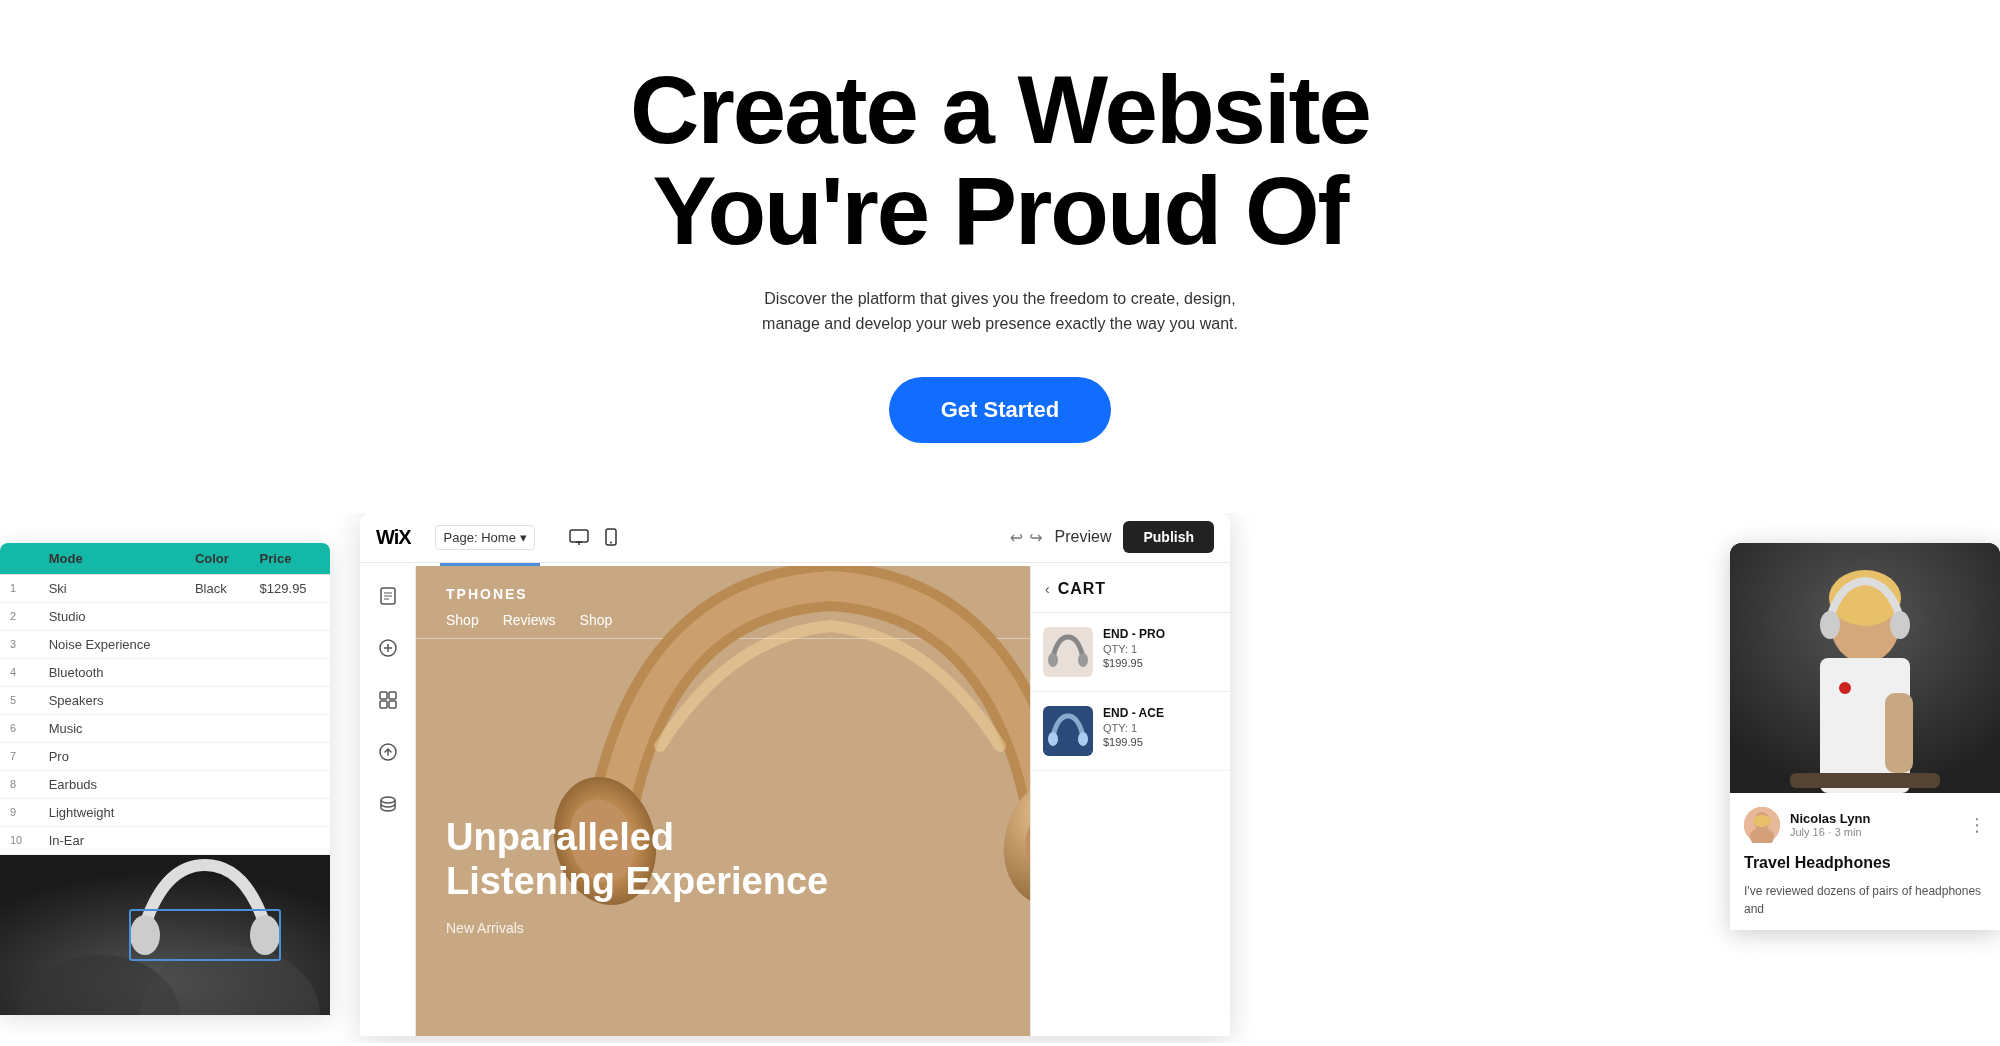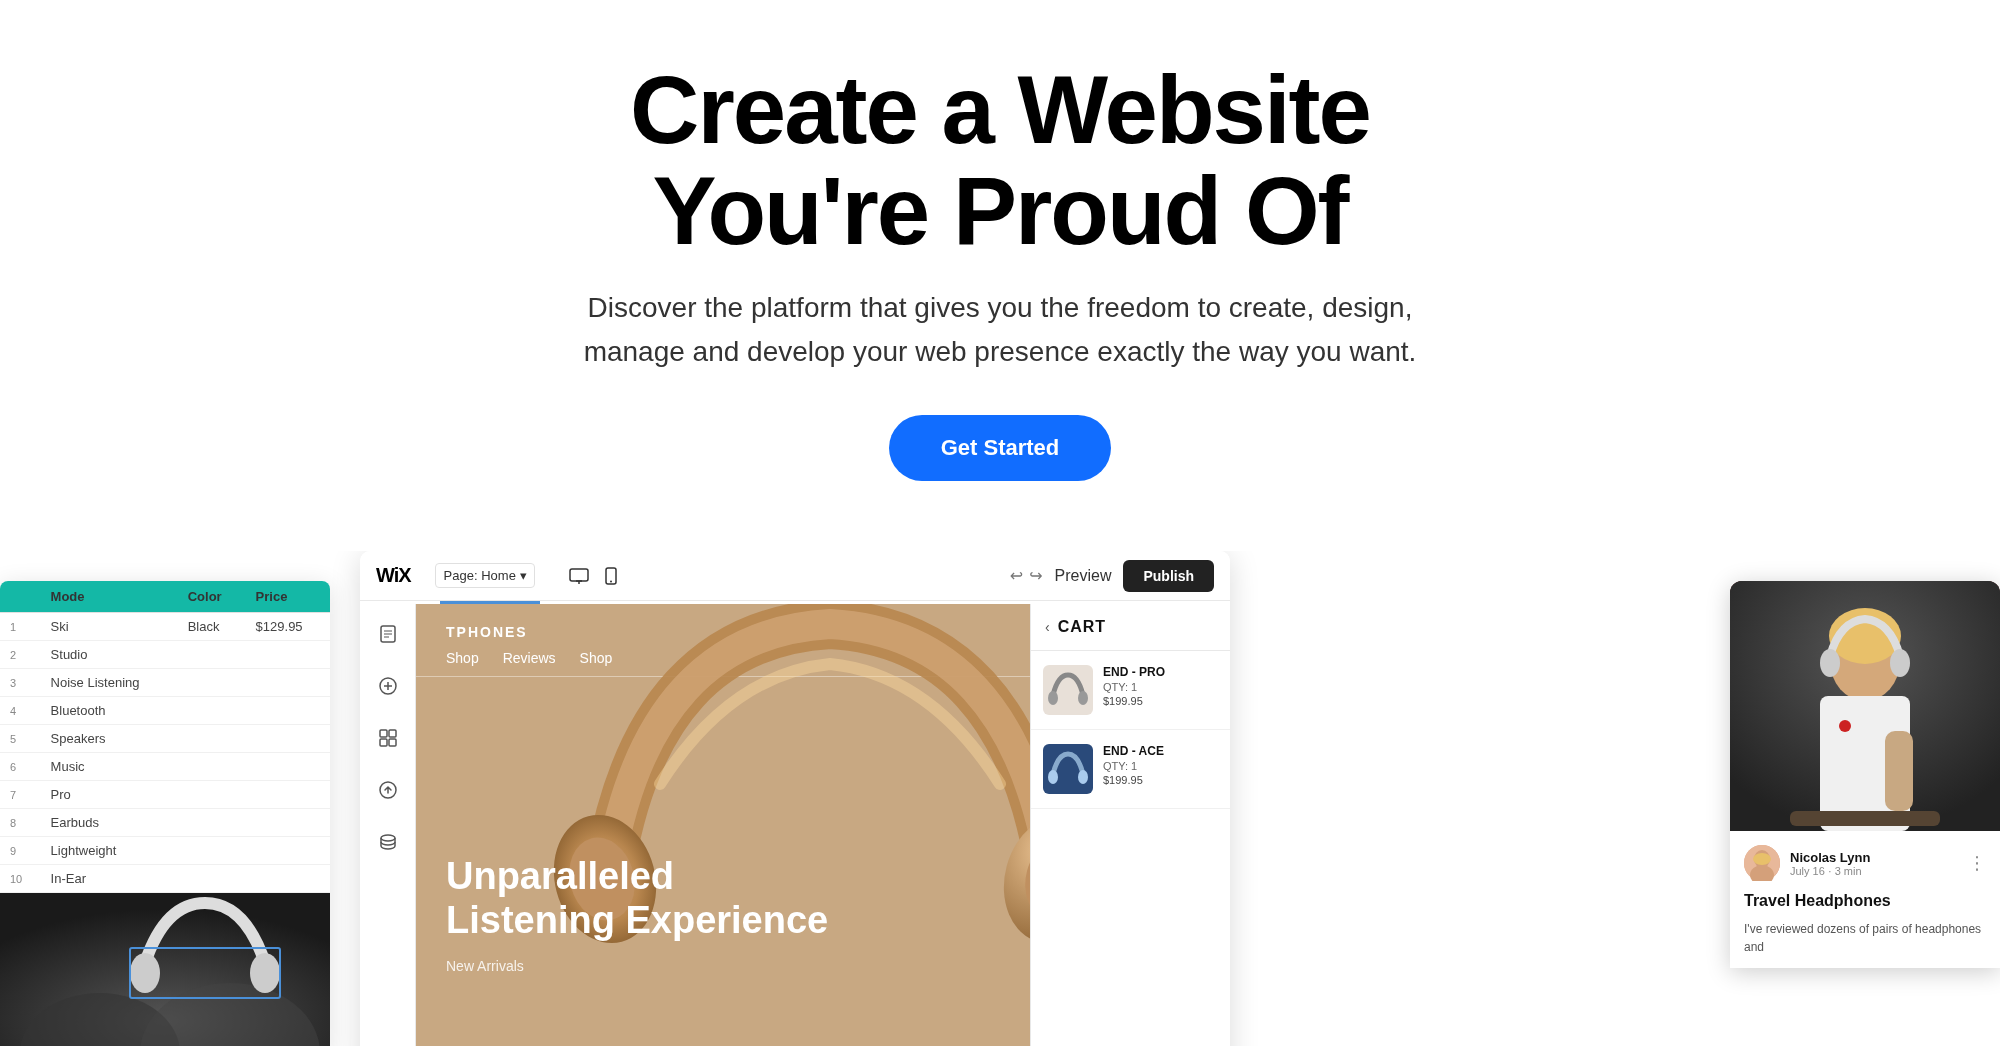--- a/index.html
+++ b/index.html
@@ -19,21 +19,21 @@
     }
     .hero-title {
       font-size: 96px;
       font-weight: 900;
       line-height: 1.05;
       color: #000;
       letter-spacing: -2px;
       margin-bottom: 24px;
     }
     .hero-subtitle {
-      font-size: 28px;
+      font-size: 16px;
       color: #333;
       line-height: 1.6;
       margin-bottom: 40px;
     }
     .get-started-btn {
       background: #116dff;
       color: #fff;
       border: none;
       border-radius: 40px;
       padding: 20px 52px;
@@ -422,21 +422,21 @@
             <td>$129.95</td>
           </tr>
           <tr>
             <td>2</td>
             <td>Studio</td>
             <td></td>
             <td></td>
           </tr>
           <tr>
             <td>3</td>
-            <td>Noise Listening</td>
+            <td>Noise Experience</td>
             <td></td>
             <td></td>
           </tr>
           <tr>
             <td>4</td>
             <td>Bluetooth</td>
             <td></td>
             <td></td>
           </tr>
           <tr>

